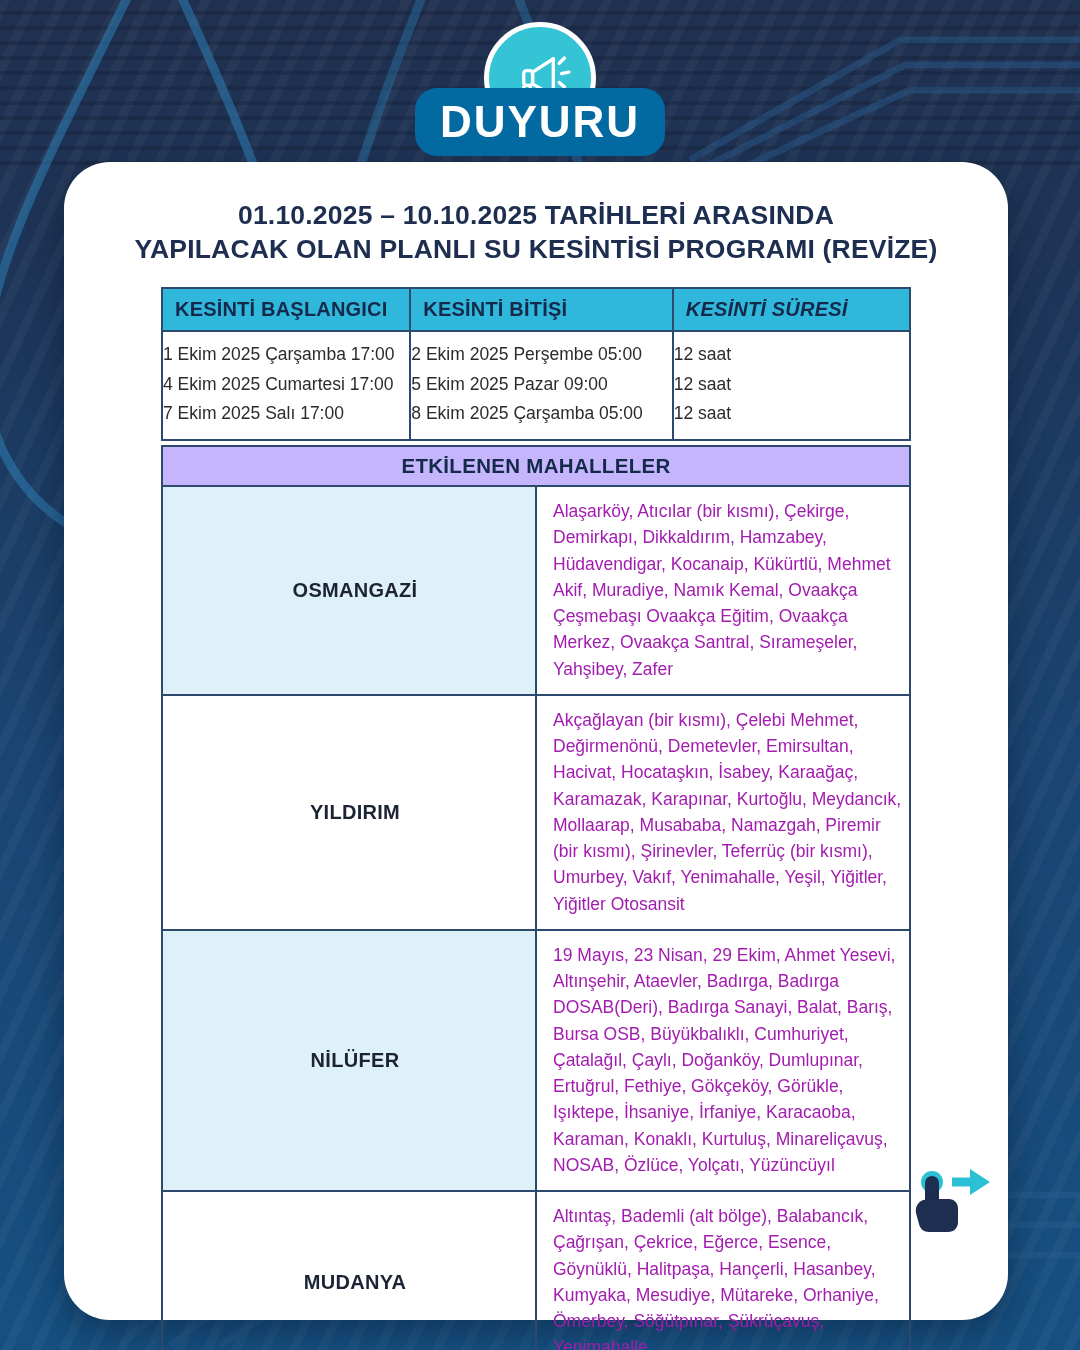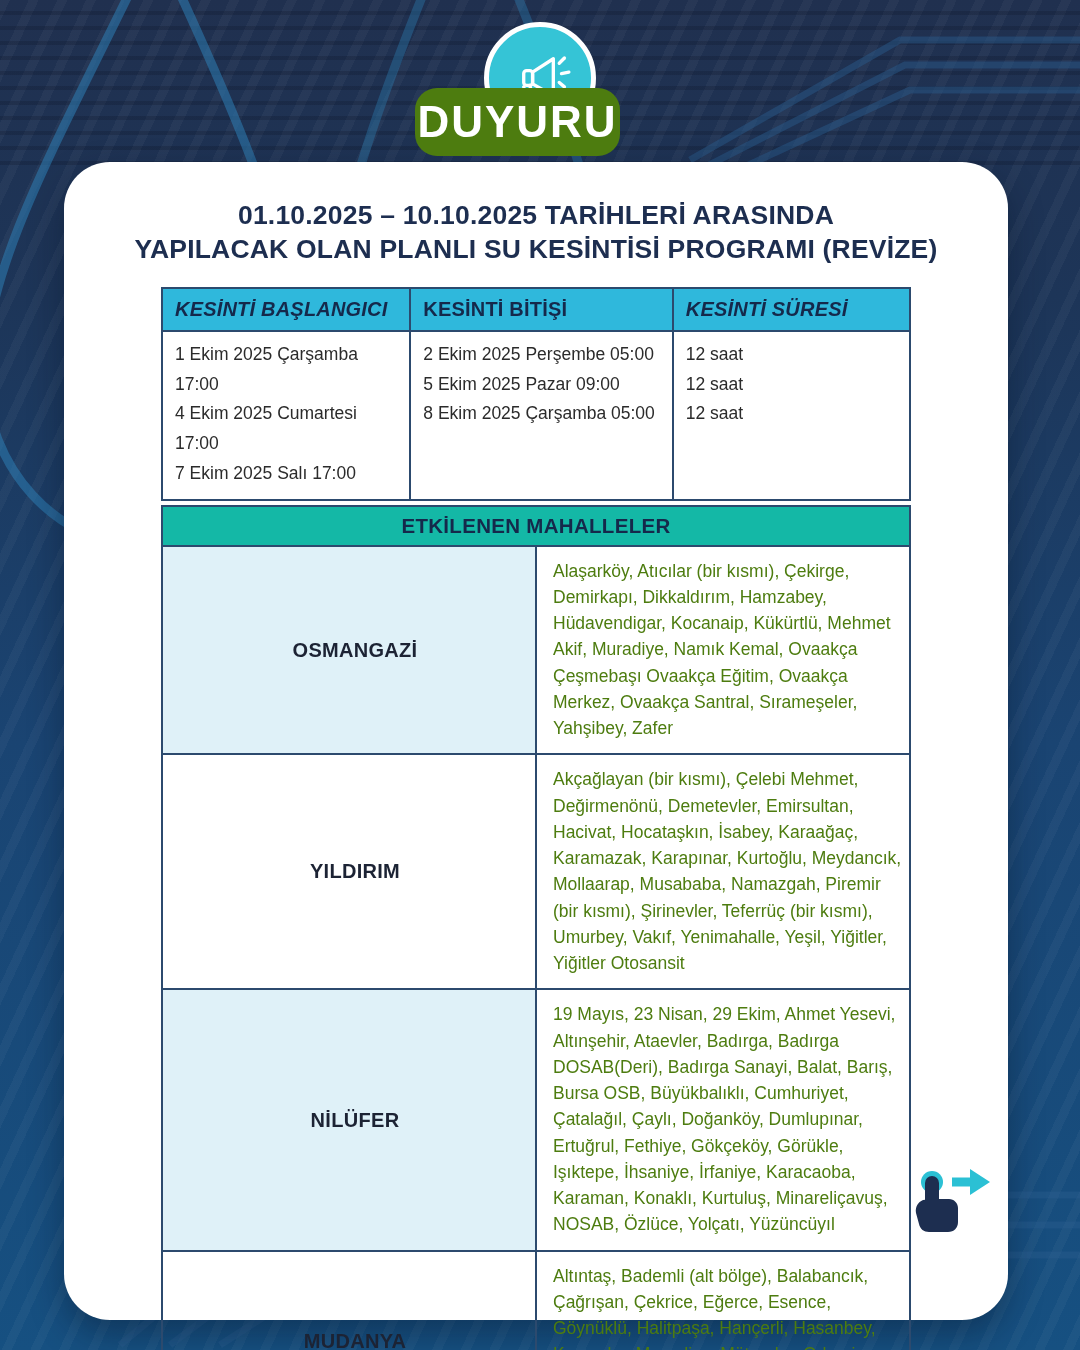--- a/index.html
+++ b/index.html
@@ -27,52 +27,52 @@
     background:#ffffff; border-radius:46px; z-index:2;
     box-shadow:0 14px 34px rgba(5,15,35,.38);
   }
   
   .badge-circle {
     position:absolute; left:484px; top:22px; width:112px; height:112px; z-index:3;
     border-radius:50%; background:#35c4d6; border:5px solid #ffffff;
     display:flex; align-items:center; justify-content:center;
   }
   .badge-pill {
-    position:absolute; left:415px; top:88px; width:205px; height:68px; z-index:4;
-    background:#4d7c0f; border-radius:22px;
+    position:absolute; left:415px; top:88px; width:250px; height:68px; z-index:4;
+    background:#0369a1; border-radius:22px;
     display:flex; align-items:center; justify-content:center;
     color:#ffffff; font-weight:800; font-size:44px; letter-spacing:2px;
   }
   
   .title {
     margin:36px 30px 20px; text-align:center;
     color:#1d2e50; font-weight:800; font-size:26.5px; line-height:1.3; letter-spacing:.2px;
   }
   
   table { border-collapse:collapse; margin:0 auto; width:750px; table-layout:fixed; }
   th,td { border:2px solid #2c4a6e; vertical-align:top;padding-left:12px; }
   .schedule th {
     background:#2fb8dc; color:#15294b; font-weight:800; font-size:20px;
     text-align:left; padding:9px 12px; letter-spacing:.2px;
   }
-  .schedule td { padding:8px 12px 10px; font-size:17.5px; color:#2b2b2b; }
+  .schedule td { padding:8px 0 10px; font-size:17.5px; color:#2b2b2b; }
   .schedule td div { line-height:1.7; }
-  .c1 { width:246px;font-style:italic; } .c2 { width:260px; } .c3 { width:235px;font-style:italic; }
+  .c1 { width:246px; } .c2 { width:260px; } .c3 { width:235px;font-style:italic; }
   .districts { margin-top:4px; }
   .districts th {
-    background:#14b8a6; color:#15294b; font-weight:800; font-size:20.5px;
+    background:#c4b5fd; color:#15294b; font-weight:800; font-size:20.5px;
     text-align:center; padding:7px 10px; letter-spacing:.3px;
   }
   .district-cell {
     width:265px; text-align:center; vertical-align:middle;
     font-weight:800; font-size:20px; color:#1c2334; letter-spacing:.3px;
   }
   tr.alt .district-cell { background:#dff1f8; }
   .hoods-cell {
-    padding:11px 0 12px 16px; font-size:17.5px; line-height:1.5; color:#4d7c0f;
+    padding:11px 0 12px 16px; font-size:17.5px; line-height:1.5; color:#a21caf;
     white-space:pre-line;
     margin-top:17px;
   }
   
   .swipe { position:absolute; right:14px; bottom:86px; width:84px; height:78px; }
   svg { display:block; }
 </style>
 </head>
 <body>
 

